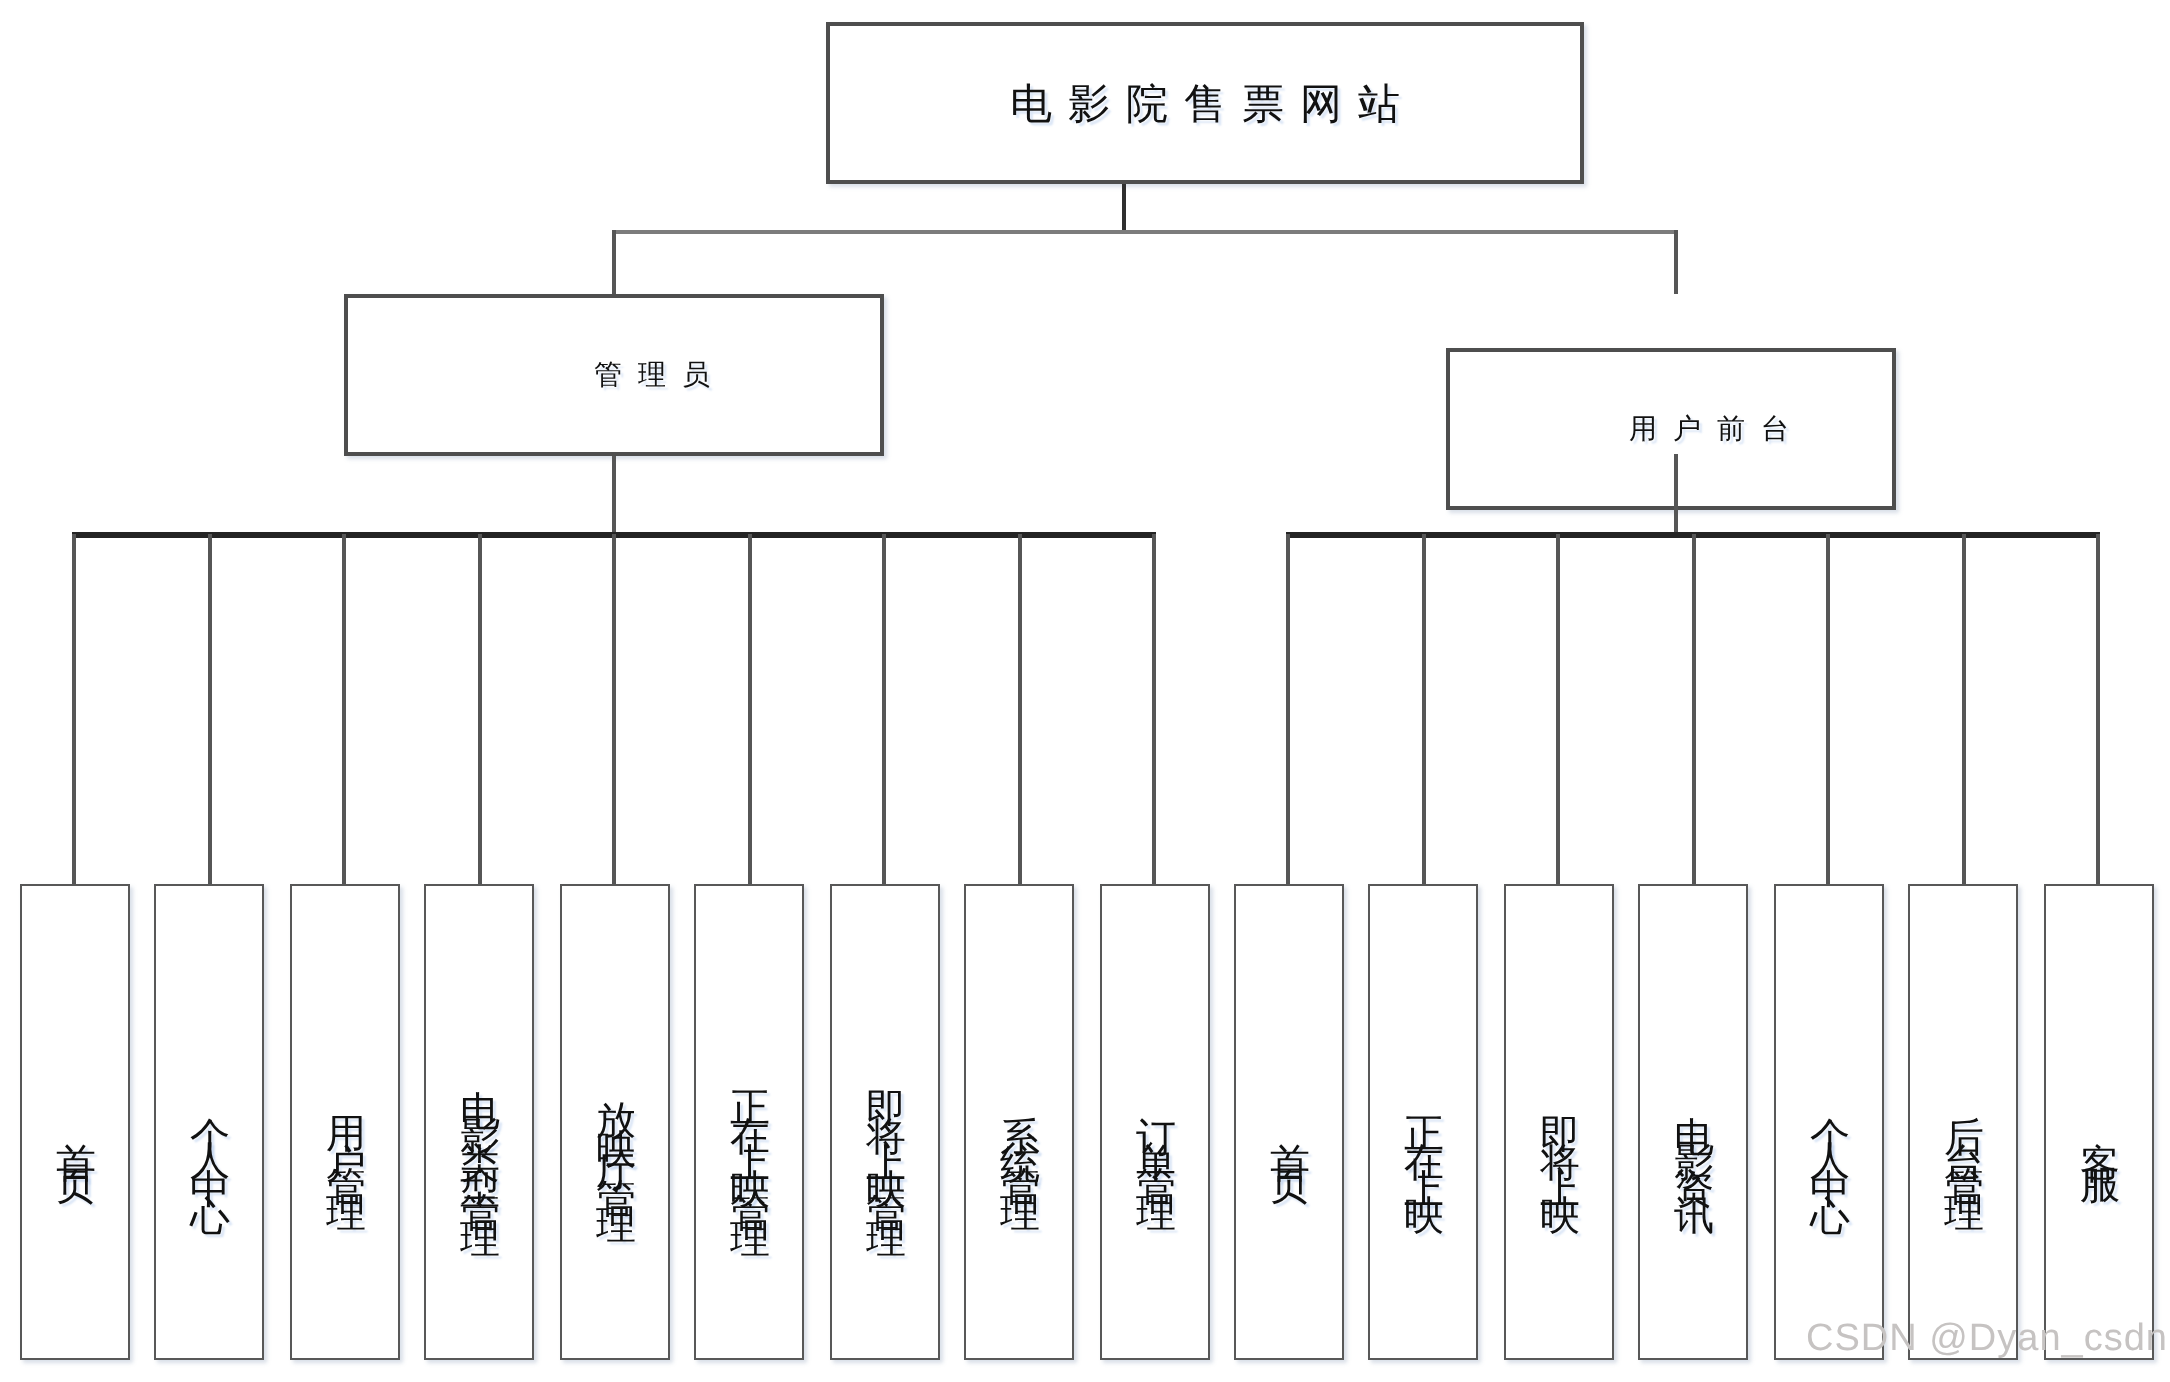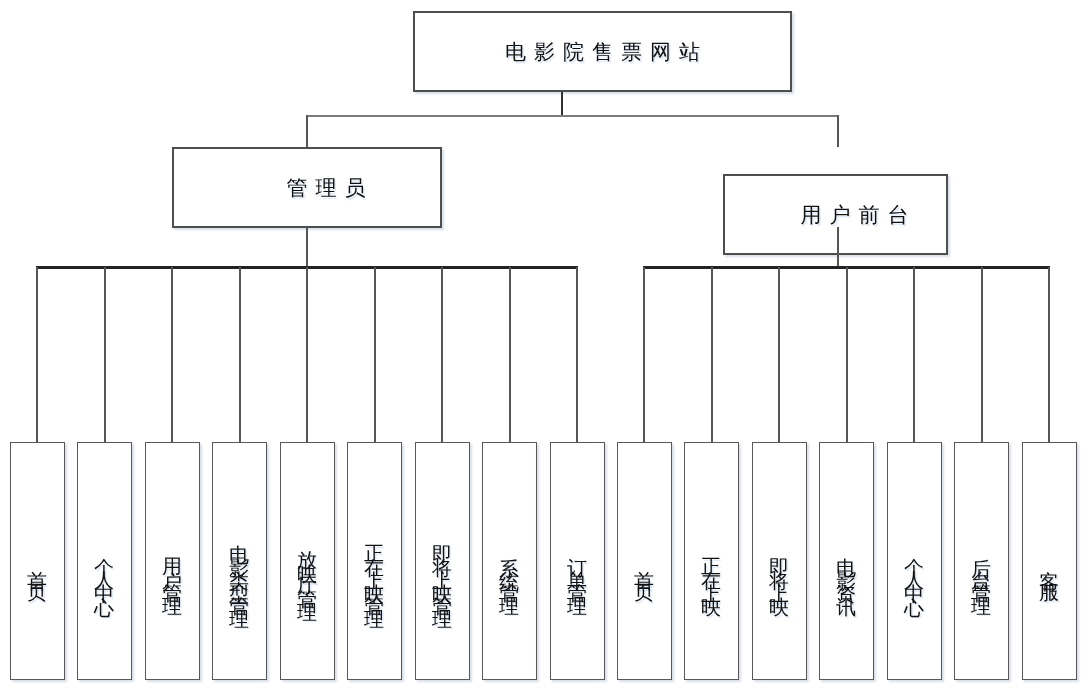--- a/index.html
+++ b/index.html
@@ -12,21 +12,21 @@
     position:absolute; background:#ffffff; box-sizing:border-box;
     border:2px solid #4e4e4e; color:#111111;
     display:flex; align-items:center; justify-content:center;
     box-shadow:1.5px 1.5px 2px rgba(130,150,180,0.30);
   }
   .node .label {
     text-shadow:1.5px 1.5px 1px rgba(175,200,235,0.45);
     white-space:nowrap;
   }
   .root   { left:373px; top:11px;  width:379px; height:81px; font-size:21px;margin-left:40px; }
-  .branch { font-size:21px;padding-left:38px; }
+  .branch { font-size:14px;padding-left:38px; }
   .branch.admin { left:172px; top:147px; width:270px; height:81px; }
   .branch.user  { left:723px; top:146px; width:225px; height:81px;margin-top:28px; }
   .root .label, .branch .label { letter-spacing:8px; margin-right:-8px; }
   .leaf {
     top:442px; width:55px; height:238px;
     border-width:1.5px; border-color:#585858;
   }
   .leaf .label {
     writing-mode:vertical-rl; text-orientation:upright;
     font-size:20px; line-height:1; letter-spacing:13px; margin-bottom:-13px;
@@ -127,14 +127,15 @@
   <div class="node leaf" style="left:887px;">
     <span class="label">个人中心</span>
   </div>
   <div class="node leaf" style="left:954px;">
     <span class="label">后台管理</span>
   </div>
   <div class="node leaf" style="left:1022px;">
     <span class="label">客服</span>
   </div>
 
+  <div class="watermark">CSDN @Dyan_csdn</div>
 
 </div>
 
 </body></html>

